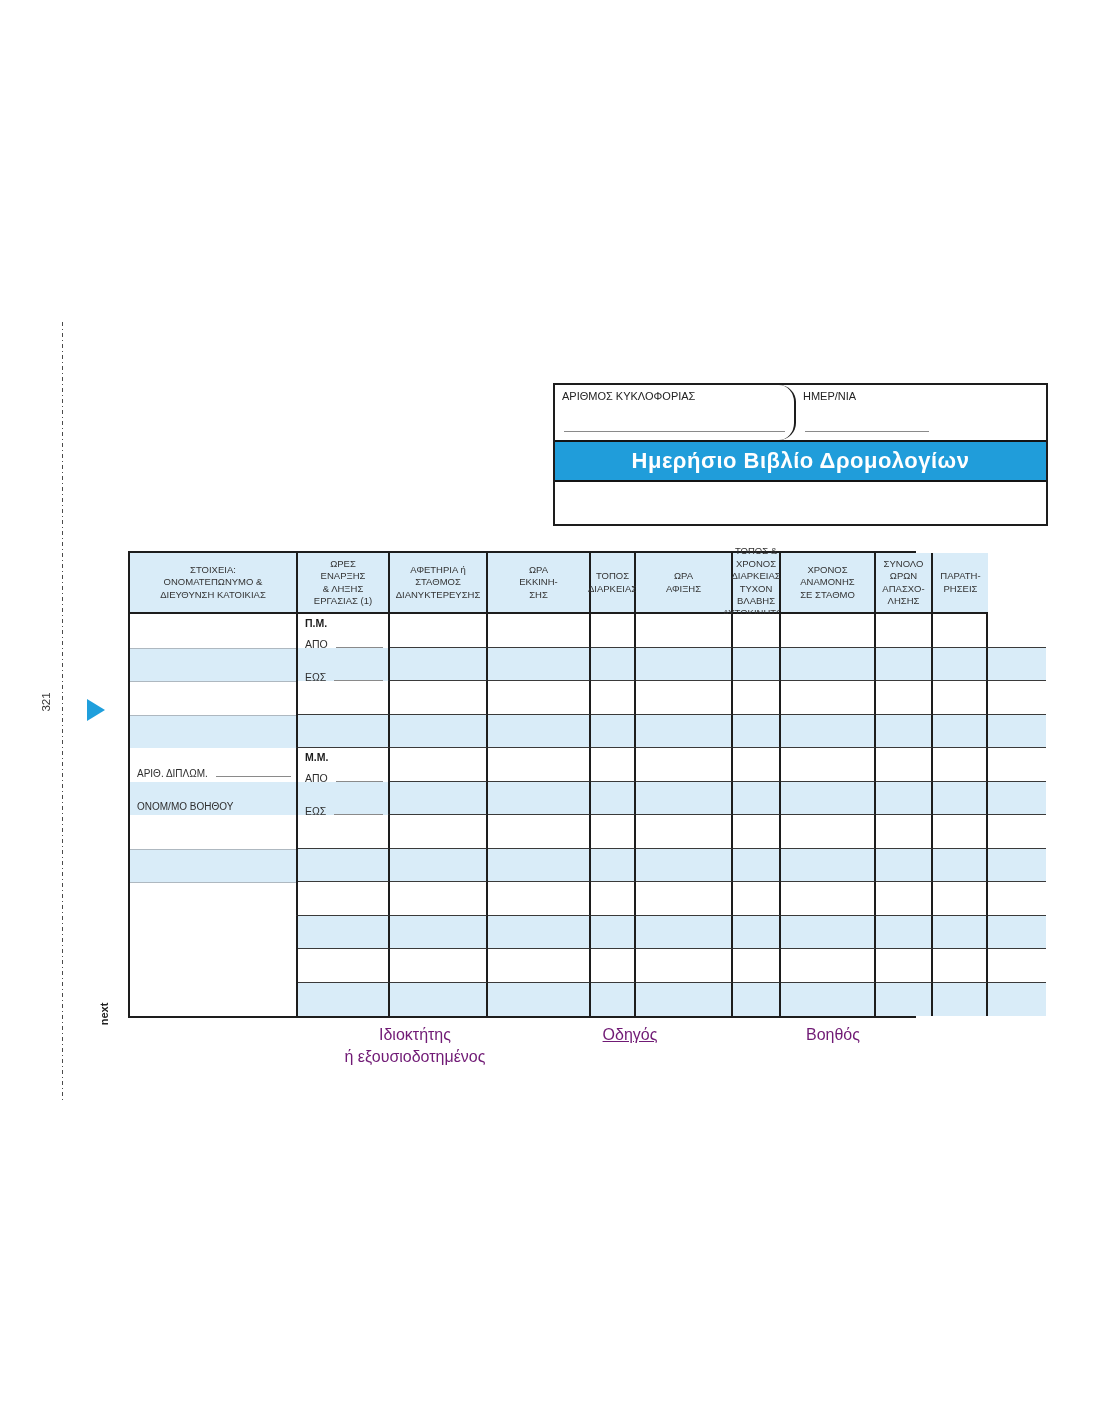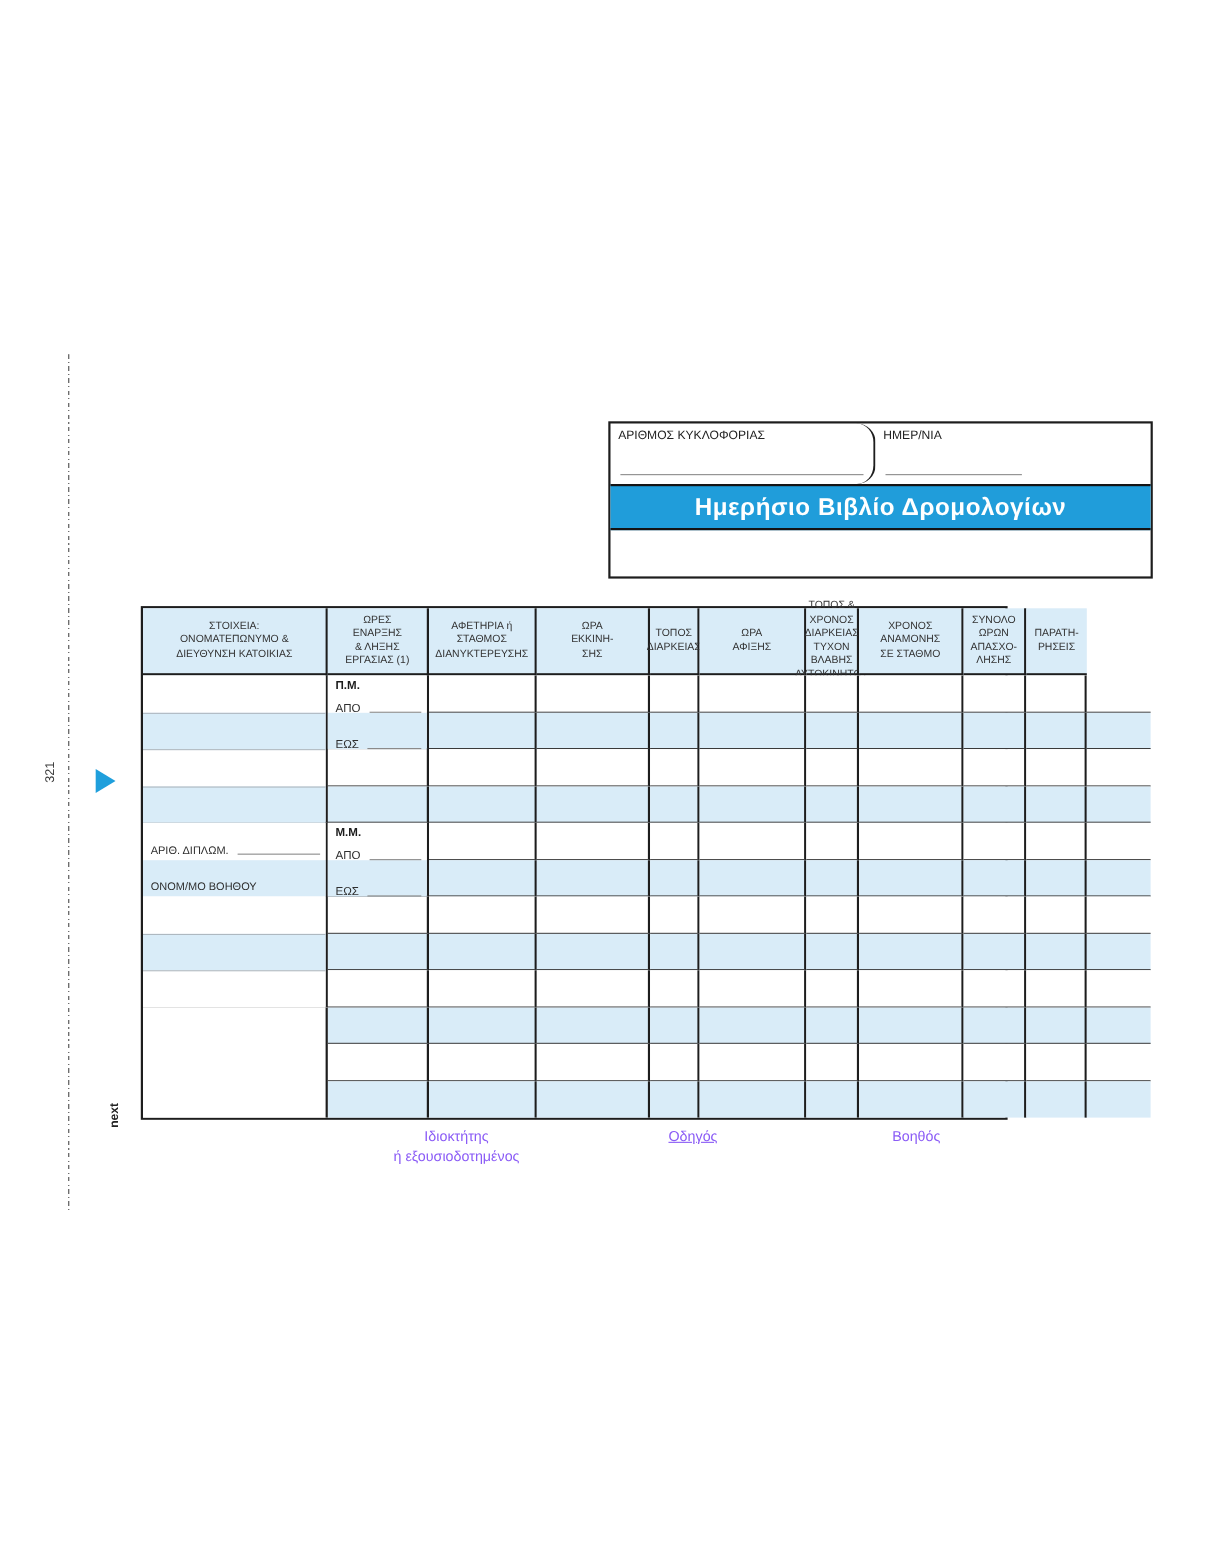--- a/index.html
+++ b/index.html
@@ -55,21 +55,21 @@
     font-size:10.5px; color:#2e2e2e; }
   .sub-row .fill { flex:1; border-bottom:1px solid #8a8a8a; margin:0 0 2px 8px; }
   .c1a { grid-column:1; grid-row:1 / span 4; }
   .c1b { grid-column:1; grid-row:5 / span 5; }
   .c1c { grid-column:1; grid-row:10 / span 3; background:#fff; }
   .c2a { grid-column:2; grid-row:1 / span 2; }
   .c2b { grid-column:2; grid-row:5 / span 2; }
   .small-label { font-size:10px; }
 
   
-  .sig { position:absolute; top:1024px; text-align:center; font-size:13px; color:#8b5cf6;
+  .sig { position:absolute; top:1024px; text-align:center; font-size:16px; color:#701a75;
     white-space:pre-line; line-height:1.35; }
   .sig-owner { left:330px; width:170px; }
   .sig-driver { left:570px; width:120px;text-decoration:underline; }
   .sig-helper { left:773px; width:120px; }
 </style>
 </head>
 <body>
 
 <div class="canvas">
 

